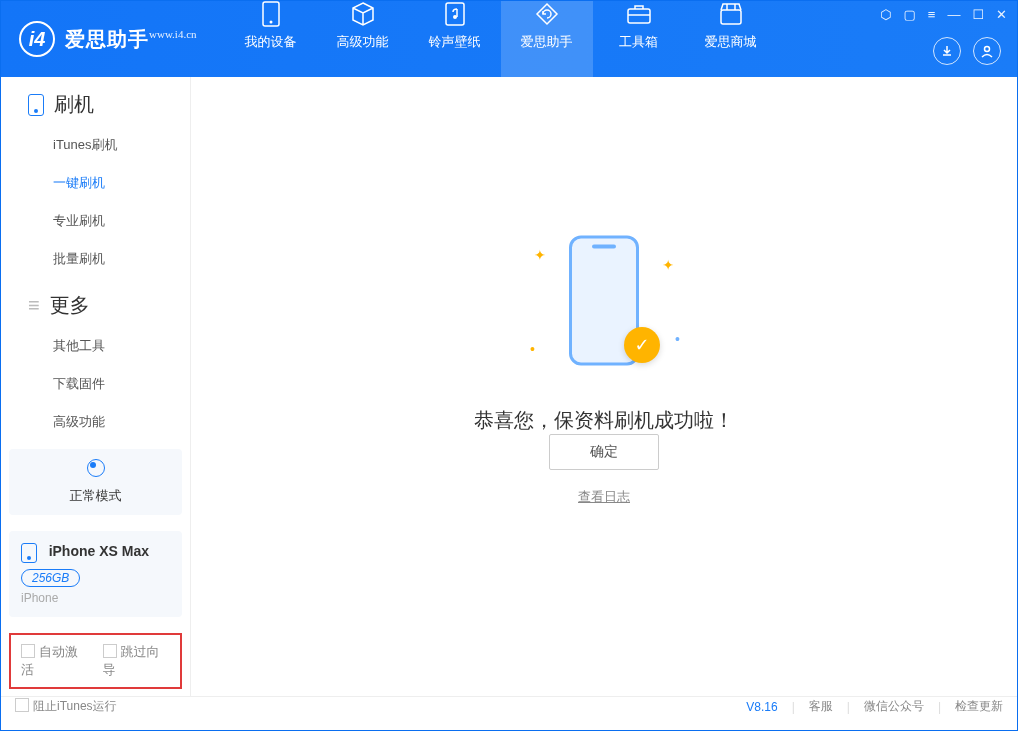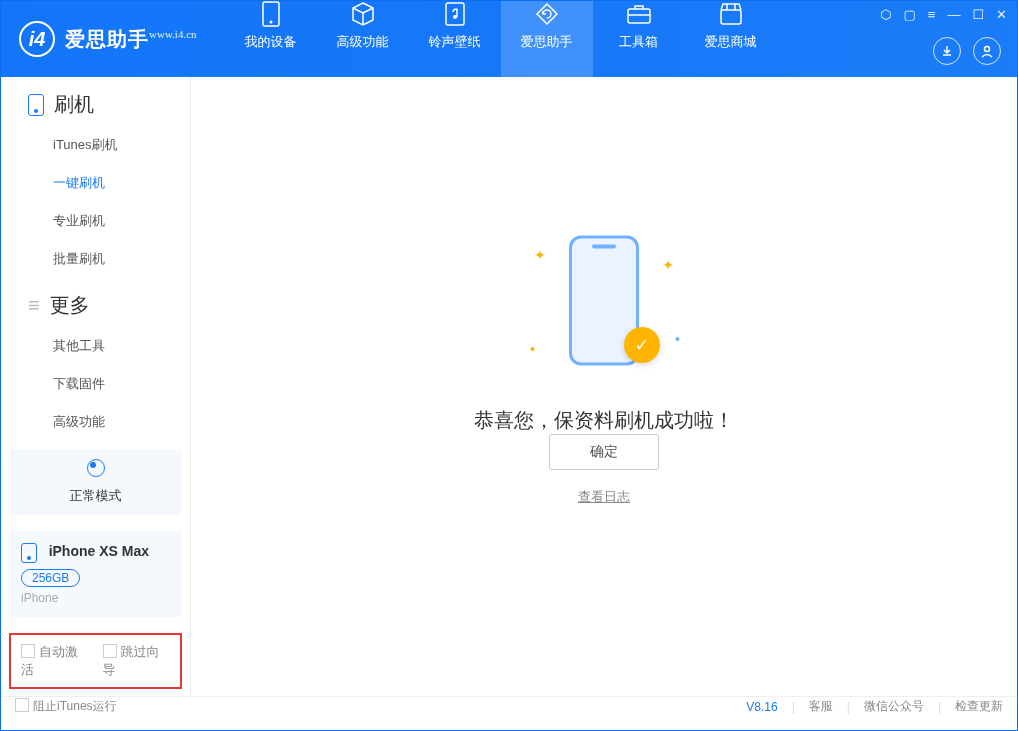--- a/index.html
+++ b/index.html
@@ -21,21 +21,21 @@
 
   .body { display: flex; height: 619px; }
   .sidebar { width: 190px; border-right: 1px solid #eee; display: flex; flex-direction: column; position: relative; }
   .side-section-title { display: flex; align-items: center; padding: 14px 27px 8px; font-size: 20px; color: #333; gap: 10px; }
   .side-item { padding: 10px 0 10px 52px; font-size: 13px; color: #555; cursor: pointer; }
   .side-item.active { color: #1a7cf8; }
   .sidebar-spacer { flex: 1; }
   .device-card { margin: 8px; padding: 10px 12px; background: #f5f8fc; border-radius: 4px; display: flex; align-items: center; gap: 10px; font-size: 13px; color: #333; flex-direction: column; }
   .device-card.info { display: block; padding: 12px; }
   .device-name { font-size: 14px; font-weight: bold; color: #333; }
-  .device-storage { display: inline-block; margin-top: 6px; padding: 1px 10px; border: 1px solid #1a7cf8; border-radius: 10px; color: #1a7cf8; font-size: 12px; }
+  .device-storage { display: inline-block; margin-top: 6px; padding: 1px 10px; border: 1px solid #1a7cf8; border-radius: 10px; color: #1a7cf8; font-size: 12px; font-style: italic; }
   .device-type { color: #aaa; font-size: 12px; margin-top: 4px; }
   .mode-icon { width: 18px; height: 18px; border: 1.5px solid #1a7cf8; border-radius: 50%; position: relative; }
   .mode-icon::after { content: ""; position: absolute; width: 6px; height: 6px; background: #1a7cf8; border-radius: 50%; top: 2px; left: 2px; }
   .device-icon-sm { width: 16px; height: 20px; border: 1.5px solid #1a7cf8; border-radius: 3px; display: inline-block; margin-right: 8px; vertical-align: middle; position: relative; }
   .device-icon-sm::after { content: ""; position: absolute; bottom: 2px; left: 50%; transform: translateX(-50%); width: 4px; height: 4px; border-radius: 50%; background: #1a7cf8; }
 
   .highlight-box { margin: 8px; border: 2px solid #e03a3a; padding: 8px 10px; display: flex; gap: 14px; align-items: center; font-size: 13px; color: #888; }
   .chk { width: 14px; height: 14px; border: 1px solid #ccc; display: inline-block; margin-right: 4px; vertical-align: -2px; }
 
   .main { flex: 1; position: relative; display: flex; flex-direction: column; align-items: center; justify-content: center; }

